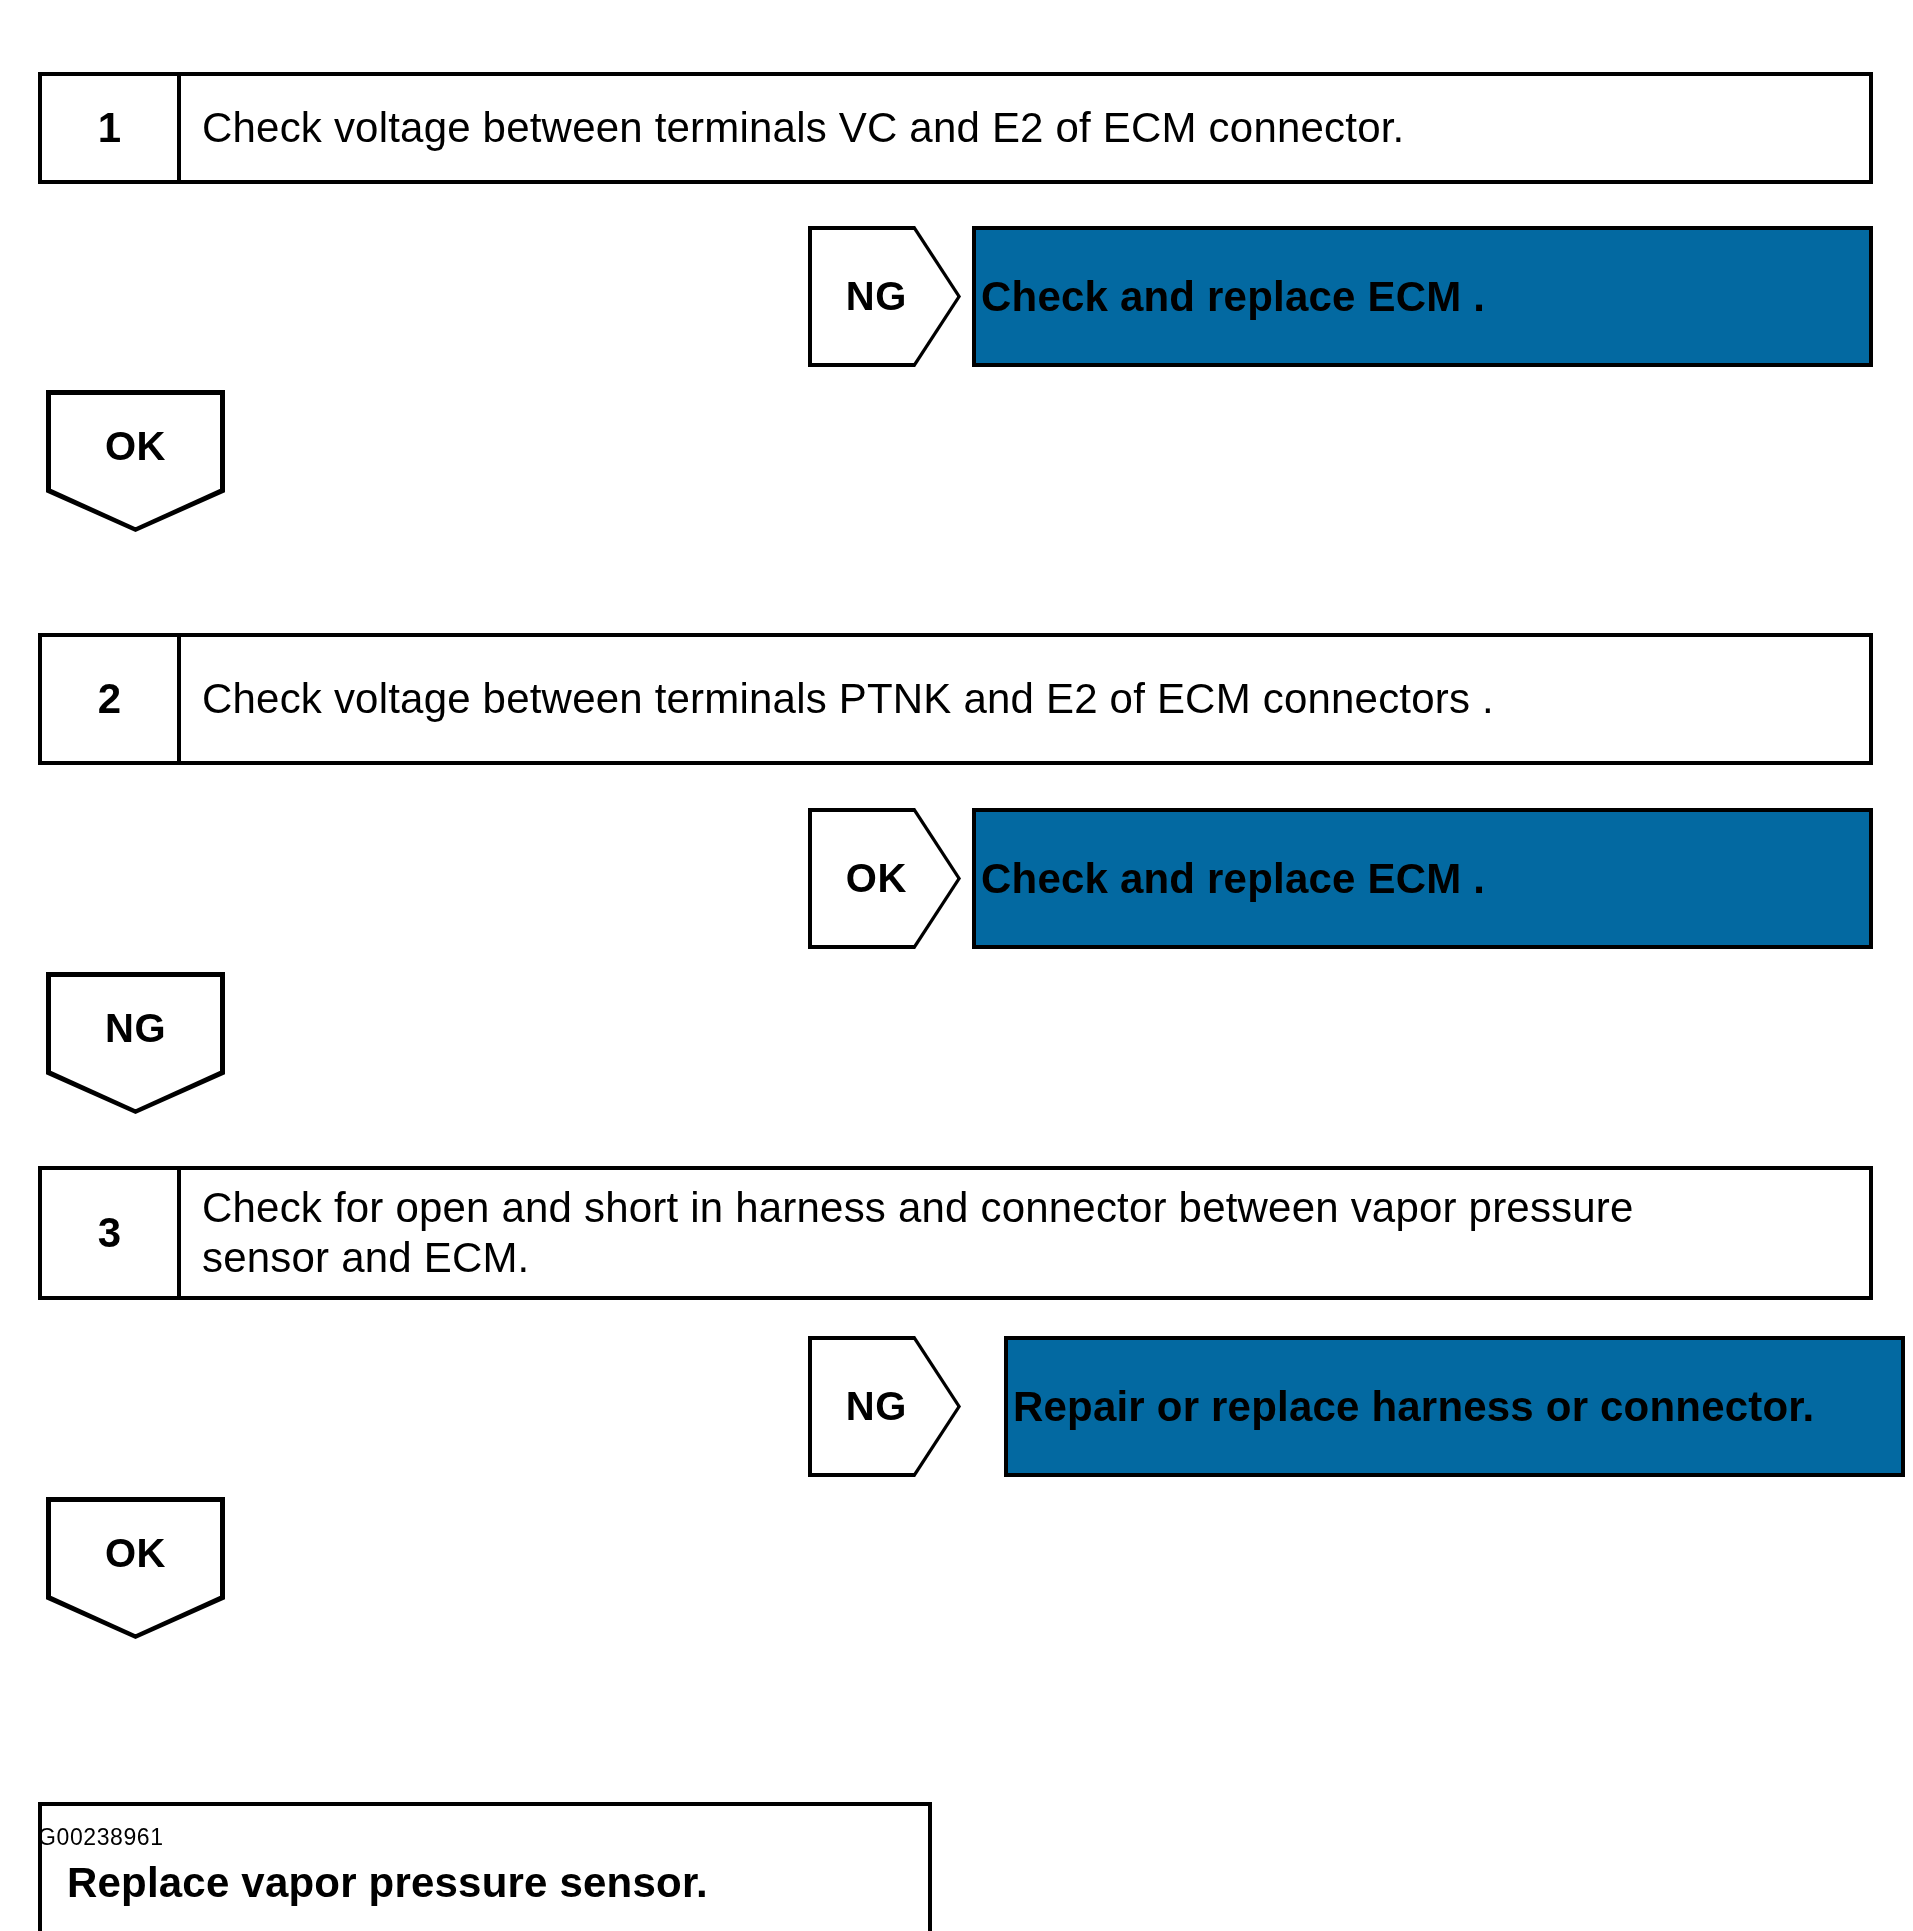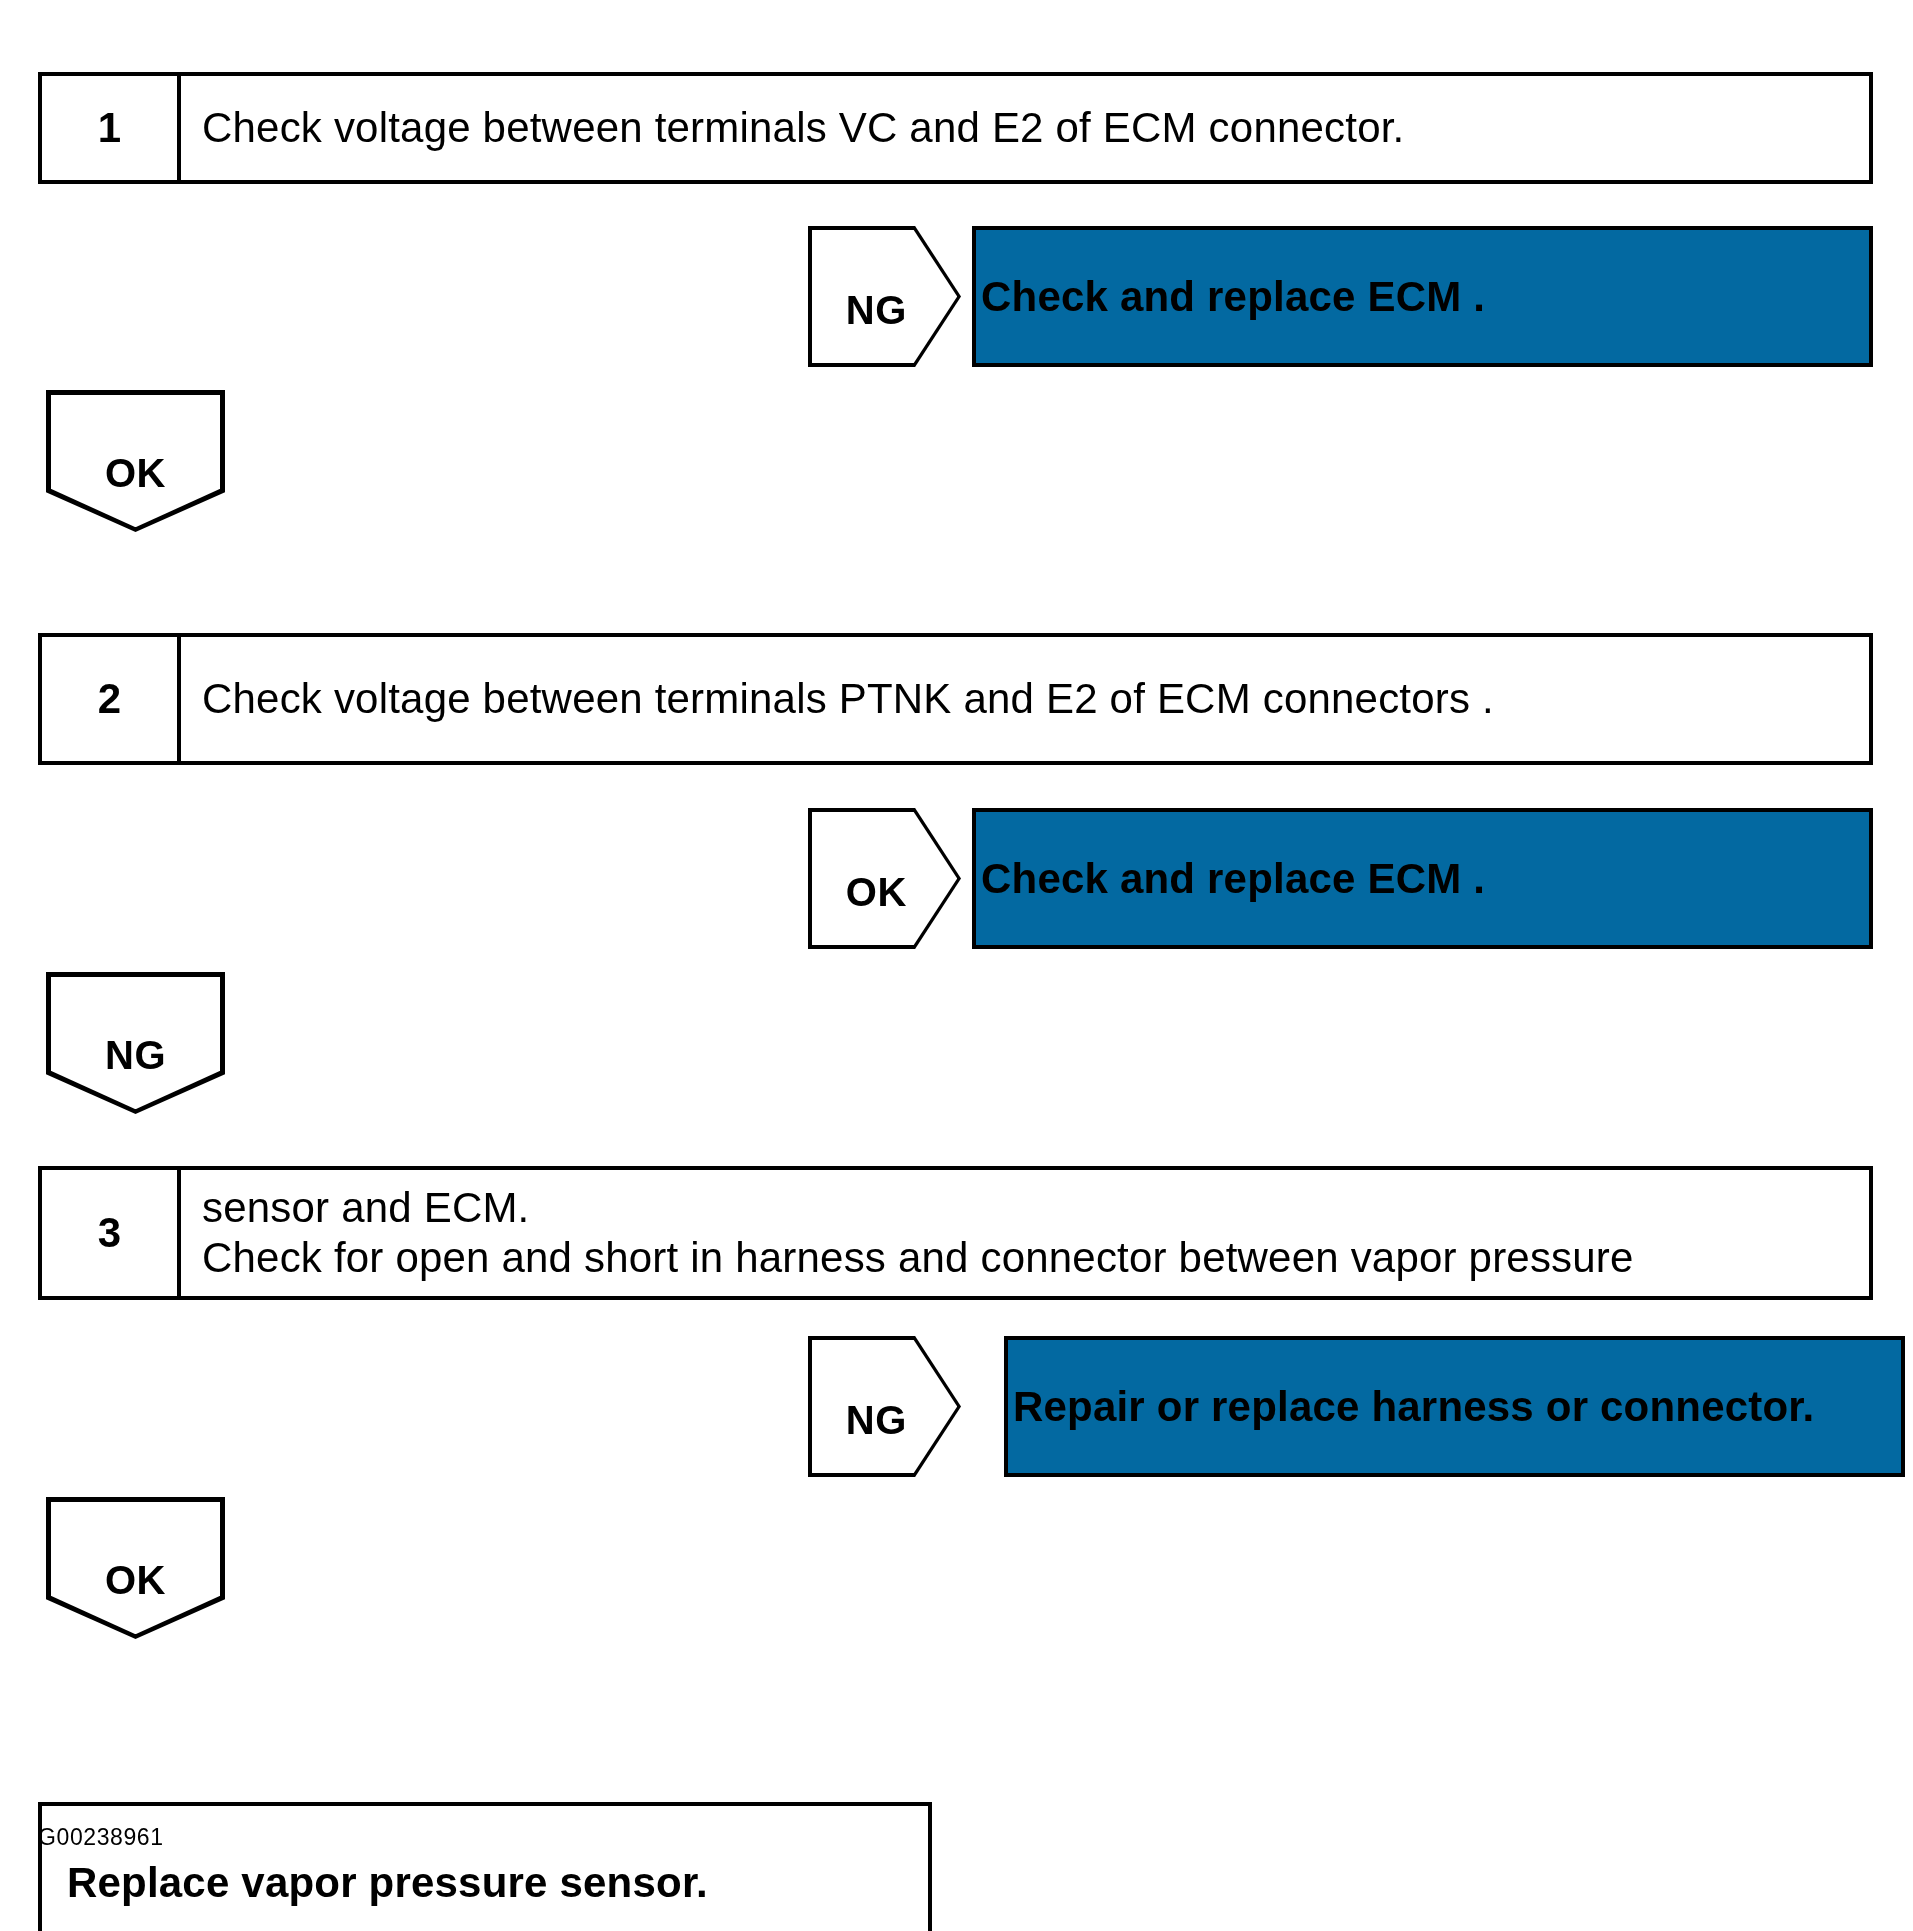--- a/index.html
+++ b/index.html
@@ -84,21 +84,20 @@
     display: flex;
     align-items: center;
     justify-content: flex-start;
     padding-left: 34px;
     box-sizing: border-box;
   }
   .tag-label {
     font-size: 40px;
     font-weight: bold;
     letter-spacing: 0.5px;
-    margin-top: 27px;
   }
   .result-box {
     position: absolute;
     top: 0;
     box-sizing: border-box;
     border: 4.8px solid #000000;
     background: #0369a1;
     display: flex;
     align-items: center;
     padding-left: 5px;
@@ -199,22 +198,22 @@
   <div class="tag-down" style="left:46px; top:972px; width:179px; height:142px;">
     <div class="tag-down-inner">
       <span class="tag-label">NG</span>
     </div>
   </div>
 
   <div class="step-row" style="left:38px; top:1166px; width:1835px; height:134px;">
     <div class="step-num">3</div>
     <div class="step-text two-line">
       <div>
+        <div>Check for open and short in harness and connector between vapor pressure</div>
         <div>sensor and ECM.</div>
-        <div>Check for open and short in harness and connector between vapor pressure</div>
       </div>
     </div>
   </div>
 
   <div class="branch-row" style="left:808px; top:1336px; width:1066px; height:141px;">
     <div class="tag-right" style="width:153px; height:141px;">
       <div class="tag-right-inner">
         <span class="tag-label">NG</span>
       </div>
     </div>

